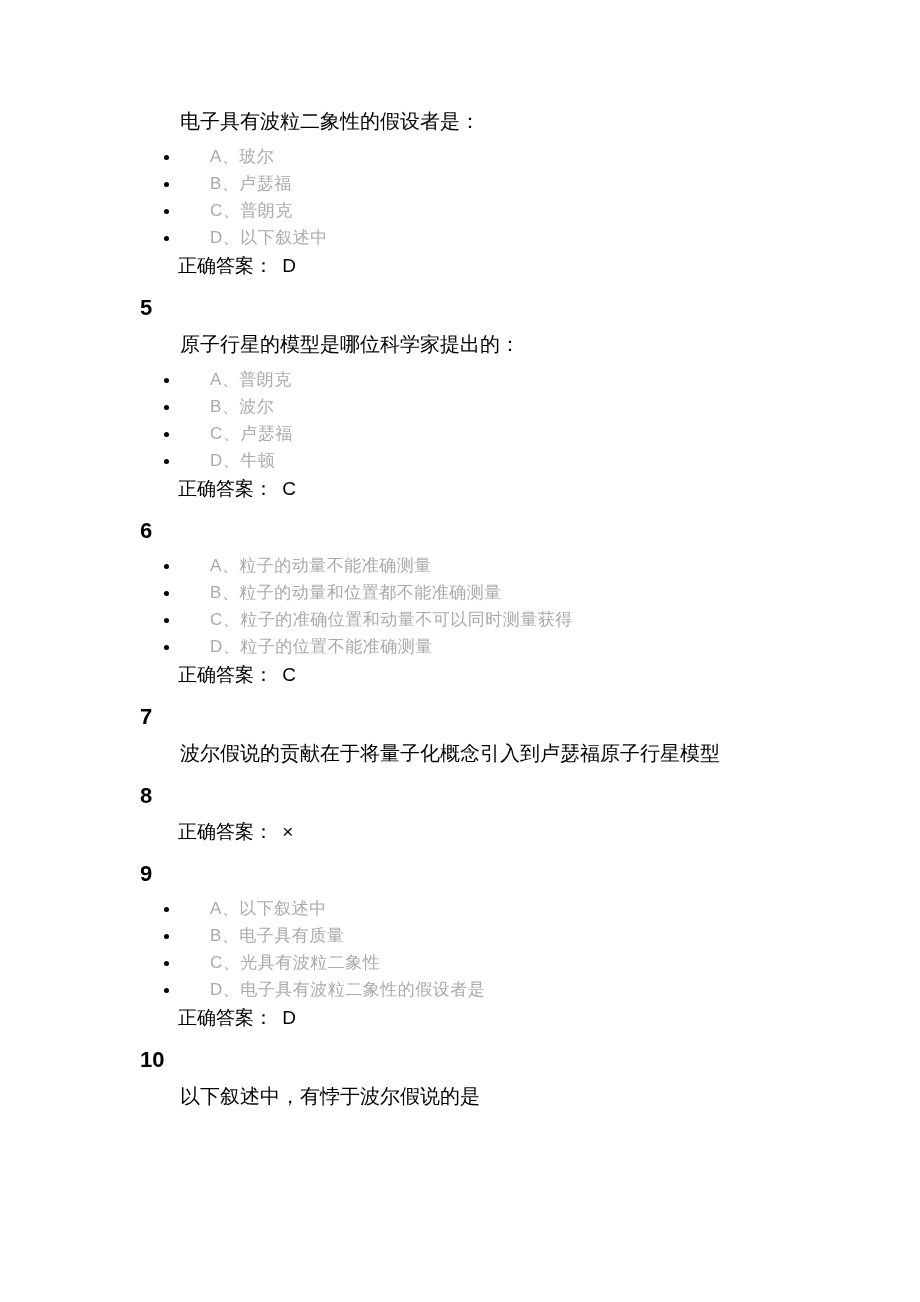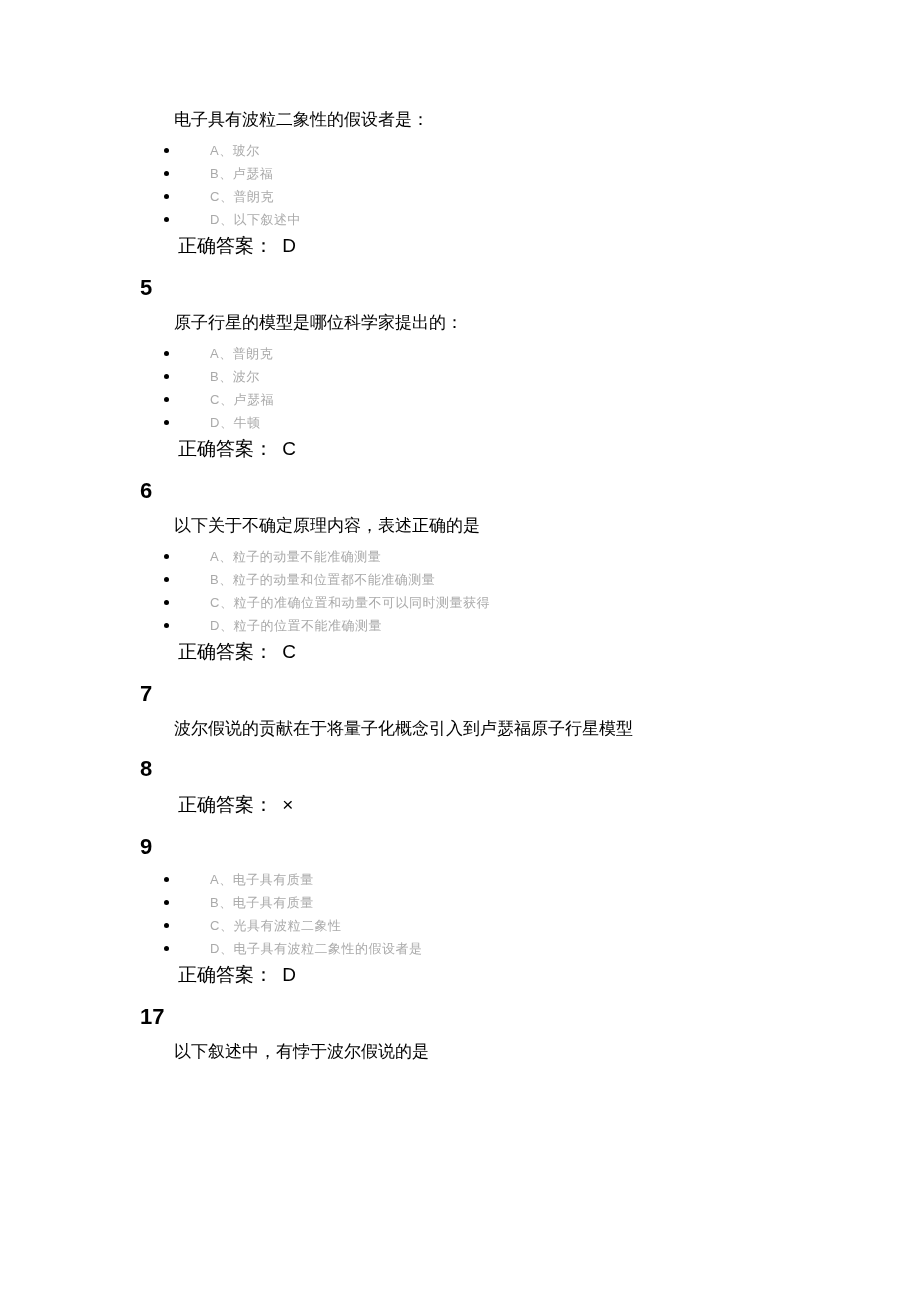--- a/index.html
+++ b/index.html
@@ -7,38 +7,38 @@
       padding: 0;
       font-family: "Microsoft YaHei", "SimSun", Arial, sans-serif;
       background: #ffffff;
       width: 920px;
     }
     .page {
       padding: 100px 0 50px 140px;
       width: 620px;
     }
     .question-text {
-      font-size: 17px;
+      font-size: 20px;
       color: #000;
       text-indent: 2em;
       margin-bottom: 10px;
       margin-top: 8px;
     }
     ul.options {
       list-style: disc;
       margin: 0;
       padding-left: 40px;
     }
     ul.options li {
       padding-left: 30px;
       margin: 4px 0;
       color: #000;
     }
     ul.options li .opt-text {
-      font-size: 13px;
+      font-size: 17px;
       color: #aaa;
       letter-spacing: 0.5px;
     }
     .answer {
       font-size: 19px;
       color: #000;
       margin: 4px 0 0 0;
       text-indent: 2em;
     }
     .answer .ans-label {
@@ -81,21 +81,20 @@
     <li><span class="opt-text">B、波尔</span></li>
     <li><span class="opt-text">C、卢瑟福</span></li>
     <li><span class="opt-text">D、牛顿</span></li>
   </ul>
   <div class="answer">
     <span class="ans-label">正确答案：</span>
     <span class="ans-val">C</span>
   </div>
 
   <div class="qnum">6</div>
-  <div class="question-text">以下关于不确定原理内容，表述正确的是</div>
   <ul class="options">
     <li><span class="opt-text">A、粒子的动量不能准确测量</span></li>
     <li><span class="opt-text">B、粒子的动量和位置都不能准确测量</span></li>
     <li><span class="opt-text">C、粒子的准确位置和动量不可以同时测量获得</span></li>
     <li><span class="opt-text">D、粒子的位置不能准确测量</span></li>
   </ul>
   <div class="answer">
     <span class="ans-label">正确答案：</span>
     <span class="ans-val">C</span>
   </div>
@@ -104,26 +103,26 @@
   <div class="question-text">波尔假说的贡献在于将量子化概念引入到卢瑟福原子行星模型</div>
 
   <div class="qnum">8</div>
   <div class="answer">
     <span class="ans-label">正确答案：</span>
     <span class="ans-val symbol">×</span>
   </div>
 
   <div class="qnum">9</div>
   <ul class="options">
-    <li><span class="opt-text">A、电子具有质量</span></li>
+    <li><span class="opt-text">A、以下叙述中</span></li>
     <li><span class="opt-text">B、电子具有质量</span></li>
     <li><span class="opt-text">C、光具有波粒二象性</span></li>
     <li><span class="opt-text">D、电子具有波粒二象性的假设者是</span></li>
   </ul>
   <div class="answer">
     <span class="ans-label">正确答案：</span>
     <span class="ans-val">D</span>
   </div>
 
-  <div class="qnum">17</div>
+  <div class="qnum">10</div>
   <div class="question-text">以下叙述中，有悖于波尔假说的是</div>
 
 </div>
 
 </body></html>

